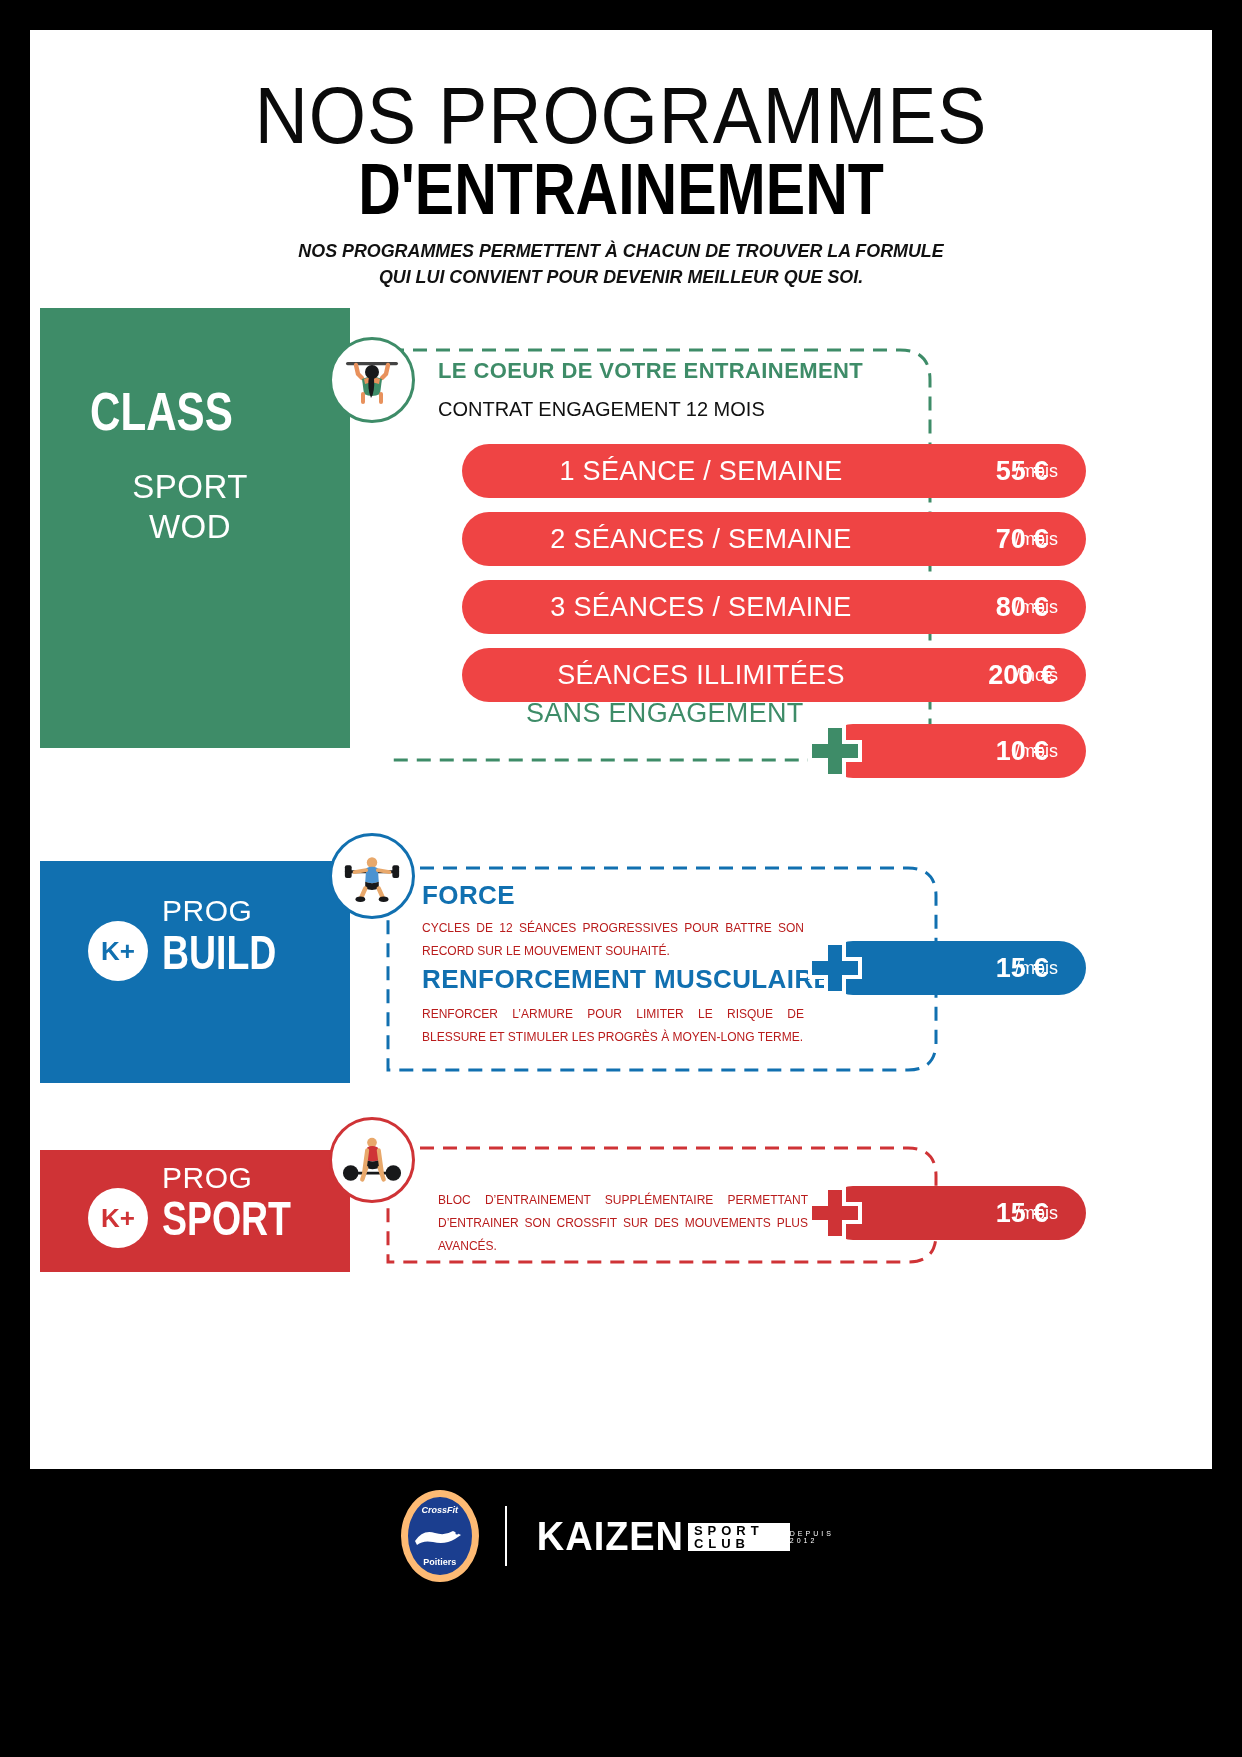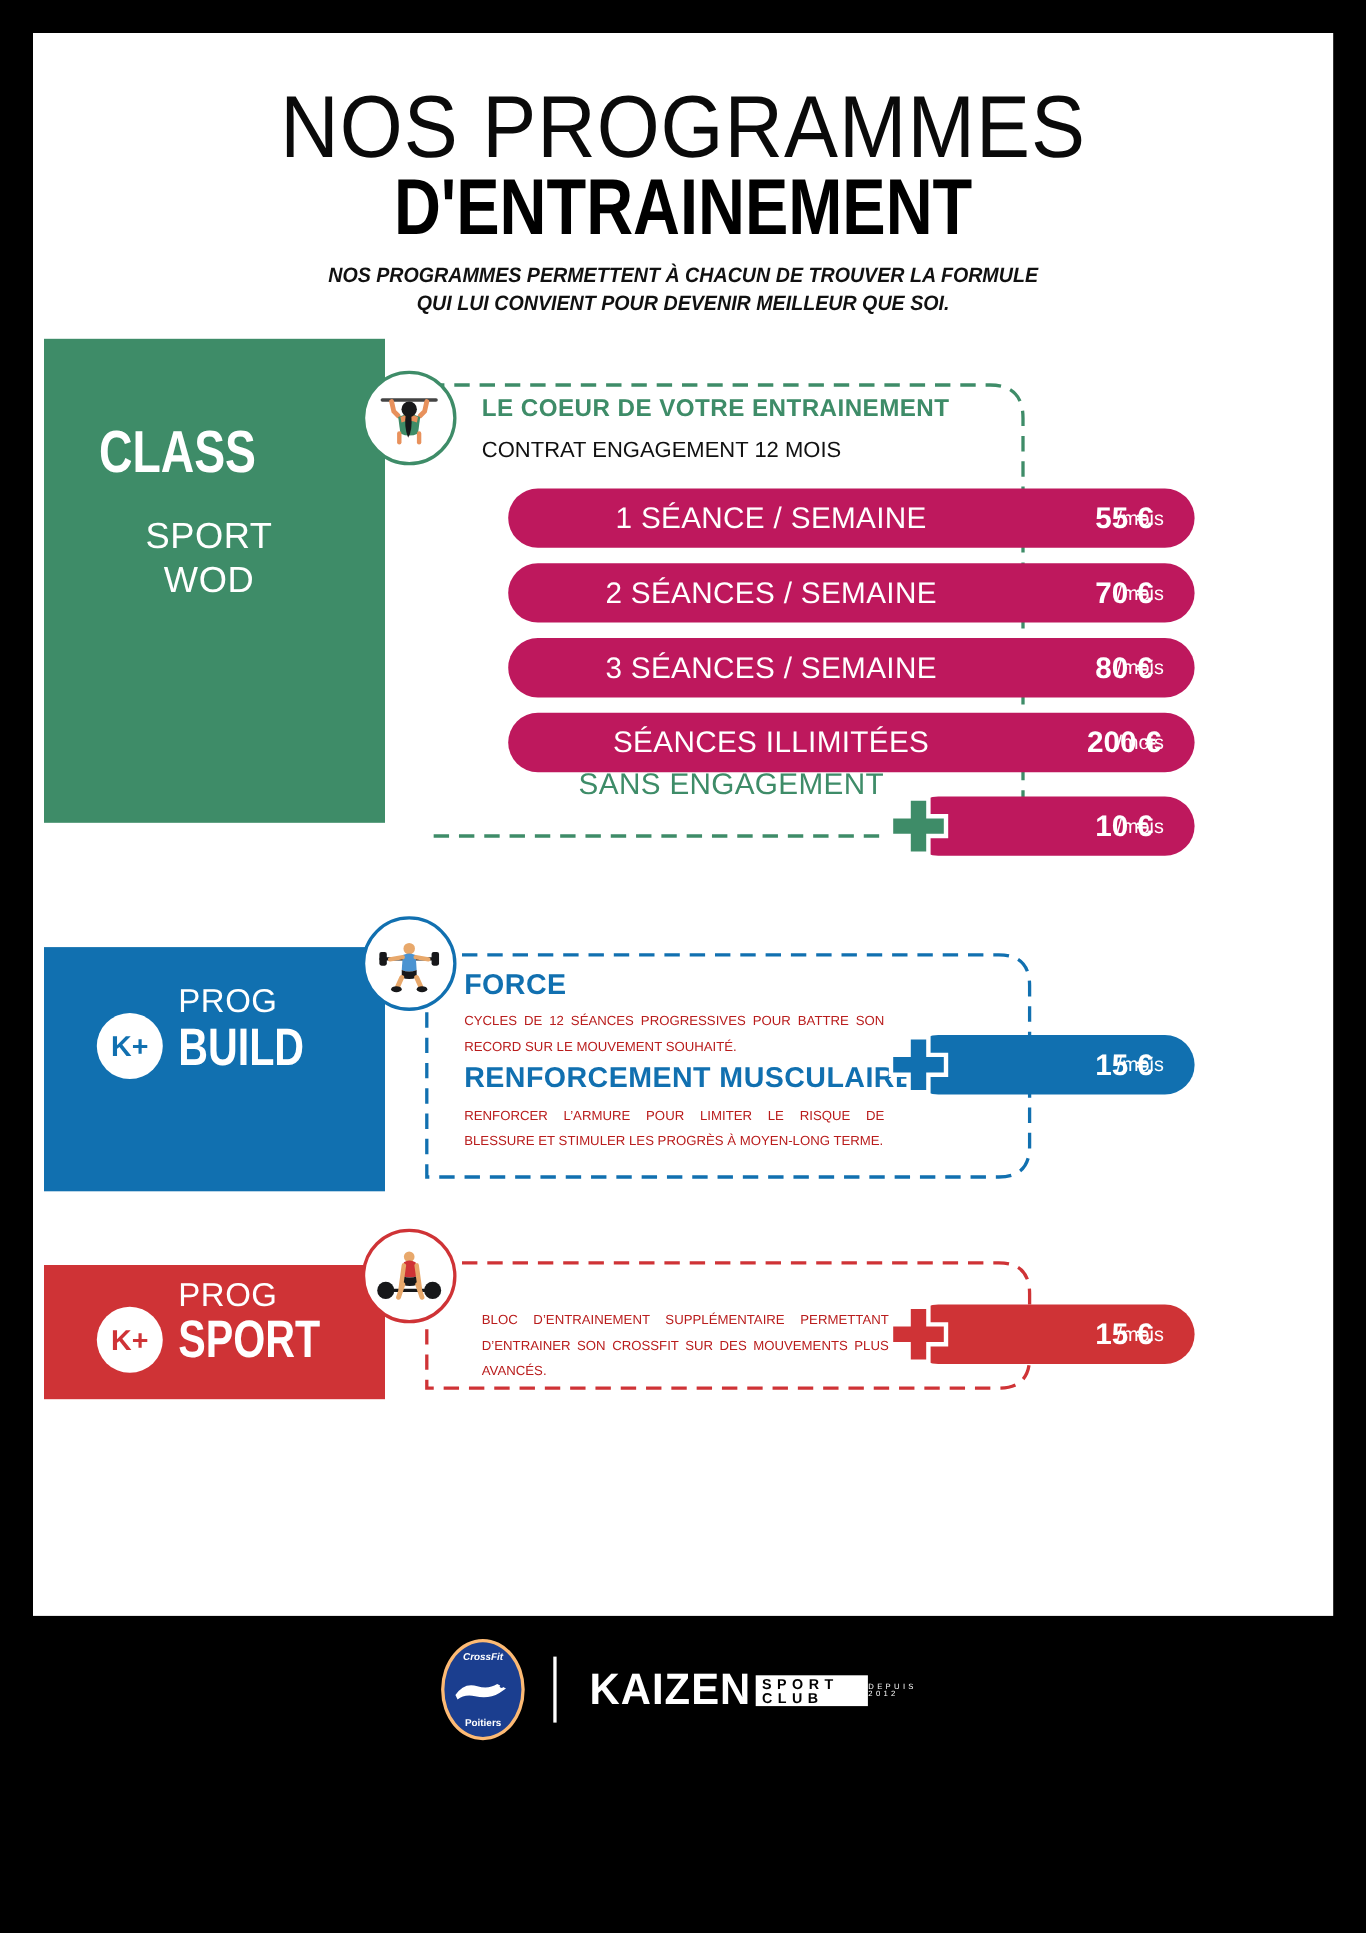--- a/index.html
+++ b/index.html
@@ -118,21 +118,21 @@
   }
 
   
   .pill {
     position:absolute;
     height:54px;
     border-radius:27px;
     display:flex;
     align-items:center;
   }
-  .pill-green { background:#be185d; }
+  .pill-green { background:#ef4444; }
   .pill-blue  { background:#1170b0; }
   .pill-red   { background:#cf3336; }
   .pill-label {
     flex:1;
     text-align:center;
     color:#ffffff;
     font-size:27px;
     font-weight:300;
     letter-spacing:0.3px;
     padding-right:18px;
@@ -198,21 +198,21 @@
     color:#ffffff; font-size:13px; letter-spacing:5px;
     background:#ffffff; color:#000; padding:1px 6px; margin-top:3px;
     font-weight:bold;
   }
   .kaizen-sub2 {
     color:#ffffff; font-size:7px; letter-spacing:3px; margin-top:3px;
   }
   .crossfit-badge {
     width:92px; height:92px; border-radius:50%;
     background:#1b3e8f;
-    border:3px solid #fdba74;
+    border:7px solid #fdba74;
     display:flex; flex-direction:column;
     align-items:center; justify-content:center;
     position:relative;
   }
   .cf-top {
     position:absolute; top:8px;
     color:#ffffff; font-size:9px; font-style:italic; font-weight:bold;
   }
   .cf-bot {
     position:absolute; bottom:8px;

